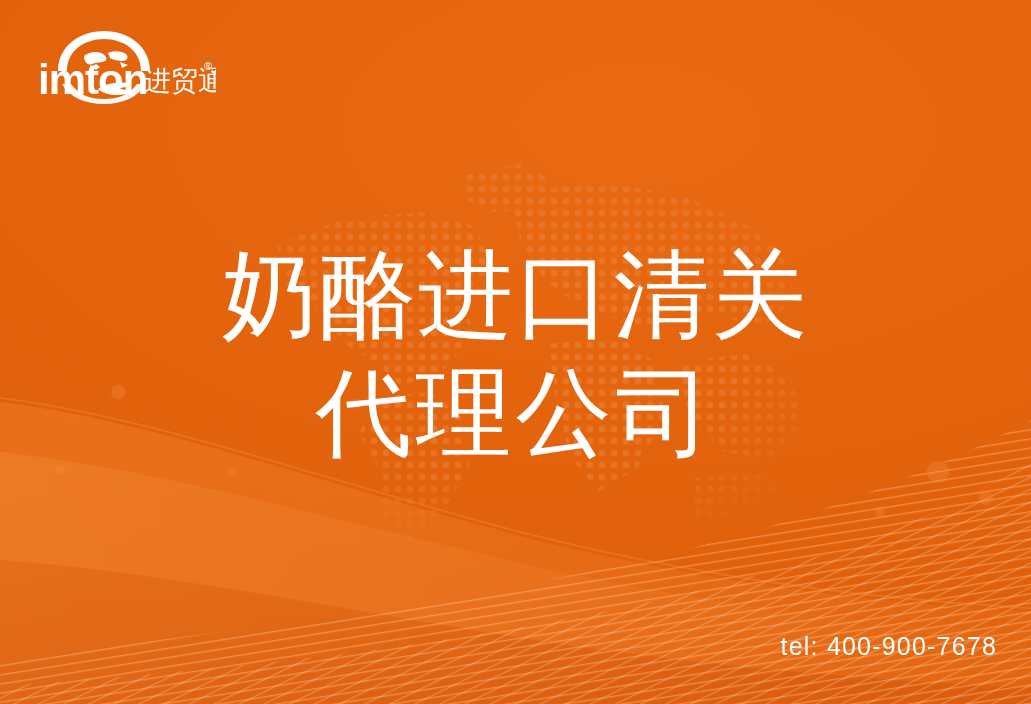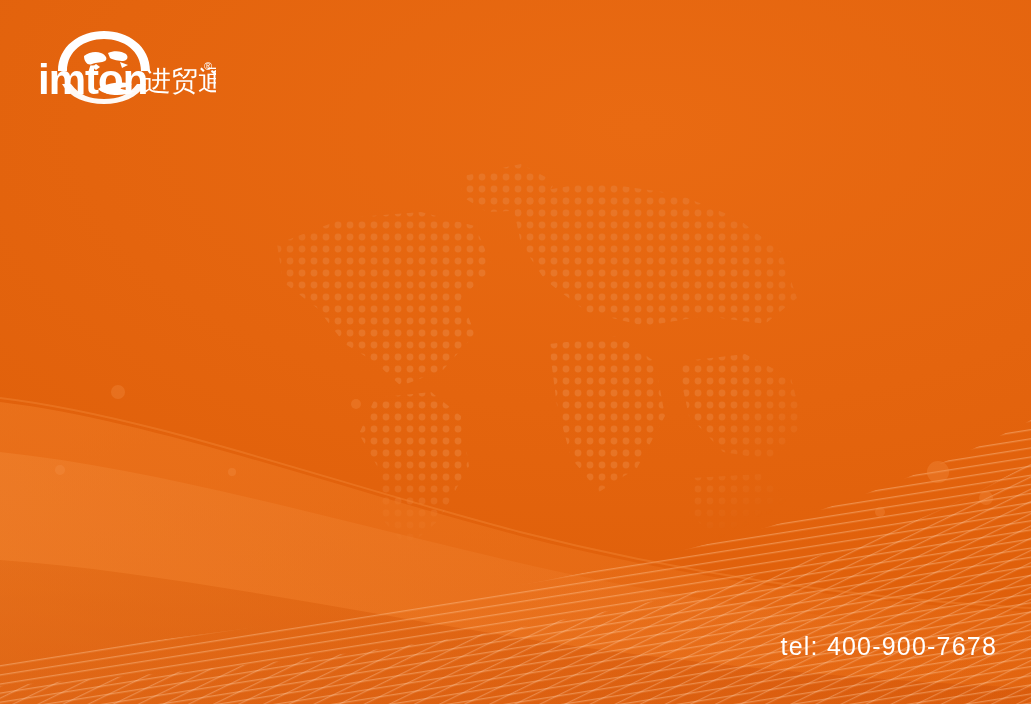--- a/index.html
+++ b/index.html
@@ -190,16 +190,20 @@
         <path d="M62,63 C70,57 84,55 96,58 C92,61 86,62 82,62 C88,64 94,65 99,65 C92,69 80,70 72,68 C68,67 64,65 62,63 Z"></path>
       </g>
 
       <text x="2" y="68" font-family="'Liberation Sans','DejaVu Sans',sans-serif" font-size="42" font-weight="bold" fill="#ffffff" letter-spacing="-1">imton</text>
 
       <text x="108" y="64" font-family="'DejaVu Sans','Liberation Sans',sans-serif" font-size="27" fill="#ffffff" letter-spacing="0">进贸通</text>
       <text x="168" y="44" font-family="'Liberation Sans',sans-serif" font-size="11" fill="#ffffff">®</text>
     </svg>
   </div>
 
+  <div class="headline">
+    <span class="line line1">奶酪进口清关</span>
+    <span class="line line2">代理公司</span>
+  </div>
 
   <div class="tel">tel: 400-900-7678</div>
 
 </div>
 
 </body></html>

